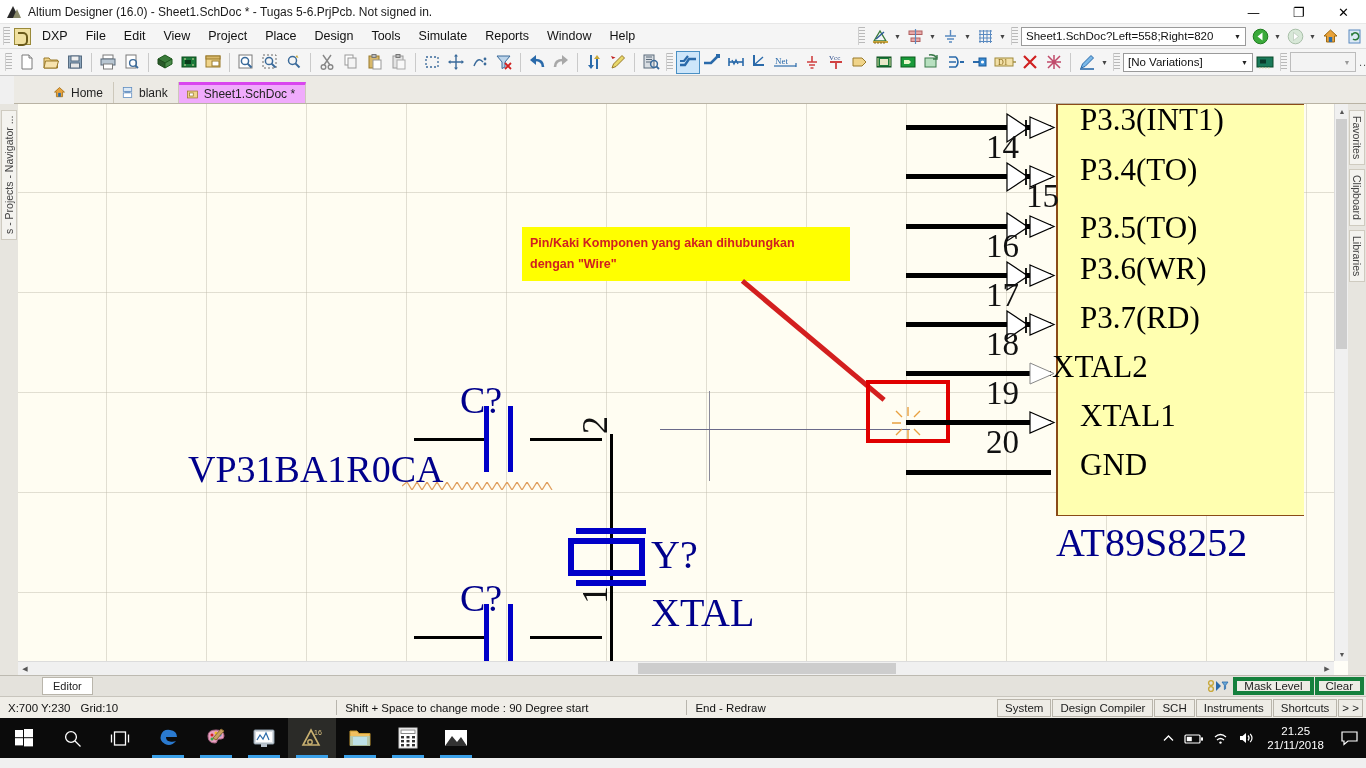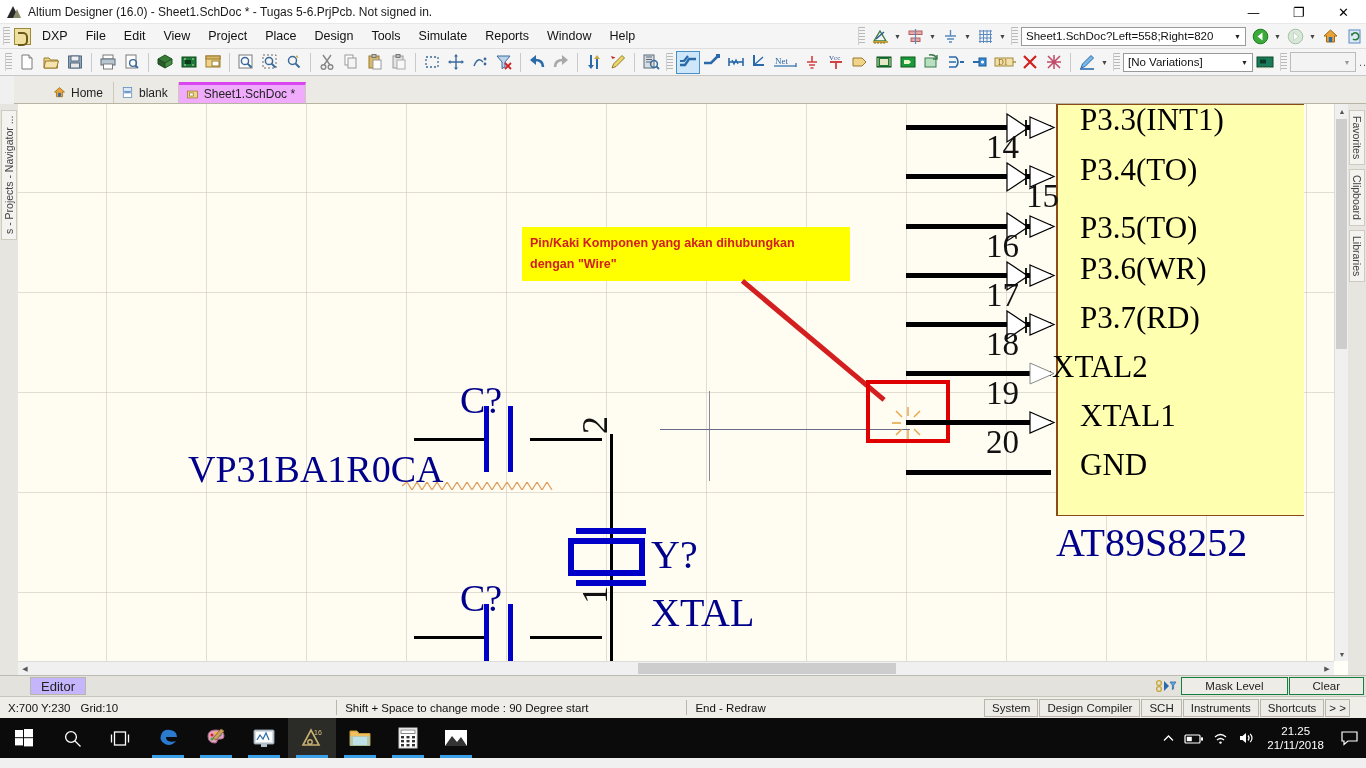--- a/index.html
+++ b/index.html
@@ -170,37 +170,37 @@
     position:absolute; border:4px solid #e00000; background:transparent;
   }
   #cross-hair { position:absolute; }
 
   
   #editorbar {
     height:21px; background:#e4e2dc; display:flex; align-items:center;
     border-top:1px solid #bdbab1; padding-left:30px; position:relative;
   }
   .editor-tab {
-    height:18px; padding:0 10px; background:#c4b5fd; border:1px solid #b9b5ab;
-    display:flex;align-items:center; font-size:13px; color:#222;
+    height:18px; padding:0 10px; background:#ffffff; border:1px solid #b9b5ab;
+    display:flex;align-items:center; font-size:11px; color:#222;margin-left:12px;
   }
   #mask-group { position:absolute; right:2px; top:1px; display:flex; align-items:center; gap:1px; }
   .mask-btn {
-    height:18px; padding:0 23px; background:#eeece6; border:1px solid #15803d;
+    height:18px; padding:0 7px; background:#eeece6; border:4px solid #15803d;
     display:flex;align-items:center; font-size:11.5px; color:#222;
   }
 
   
   #statusbar {
     height:22px; background:#f0eee8; display:flex; align-items:center;
     border-top:1px solid #c8c5bd; font-size:11.5px; color:#111;
   }
   .sb-seg { padding:0 8px; display:flex; align-items:center; height:100%; white-space:nowrap;}
   .sb-div { width:1px; height:15px; background:#b8b5ad; }
-  #status-right { margin-left:auto; display:flex; align-items:center; gap:1px; padding-right:16px;}
+  #status-right { margin-left:auto; display:flex; align-items:center; gap:1px; padding-right:3px;}
   .sb-sysbtn {
     height:18px; padding:0 7px; background:#eeece6; border:1px solid #b9b5ab;
     display:flex;align-items:center; font-size:11.5px; color:#222;
   }
 
   
   #taskbar {
     height:40px; background:#0b0b0b; display:flex; align-items:center; position:relative;
   }
   .task-item {

